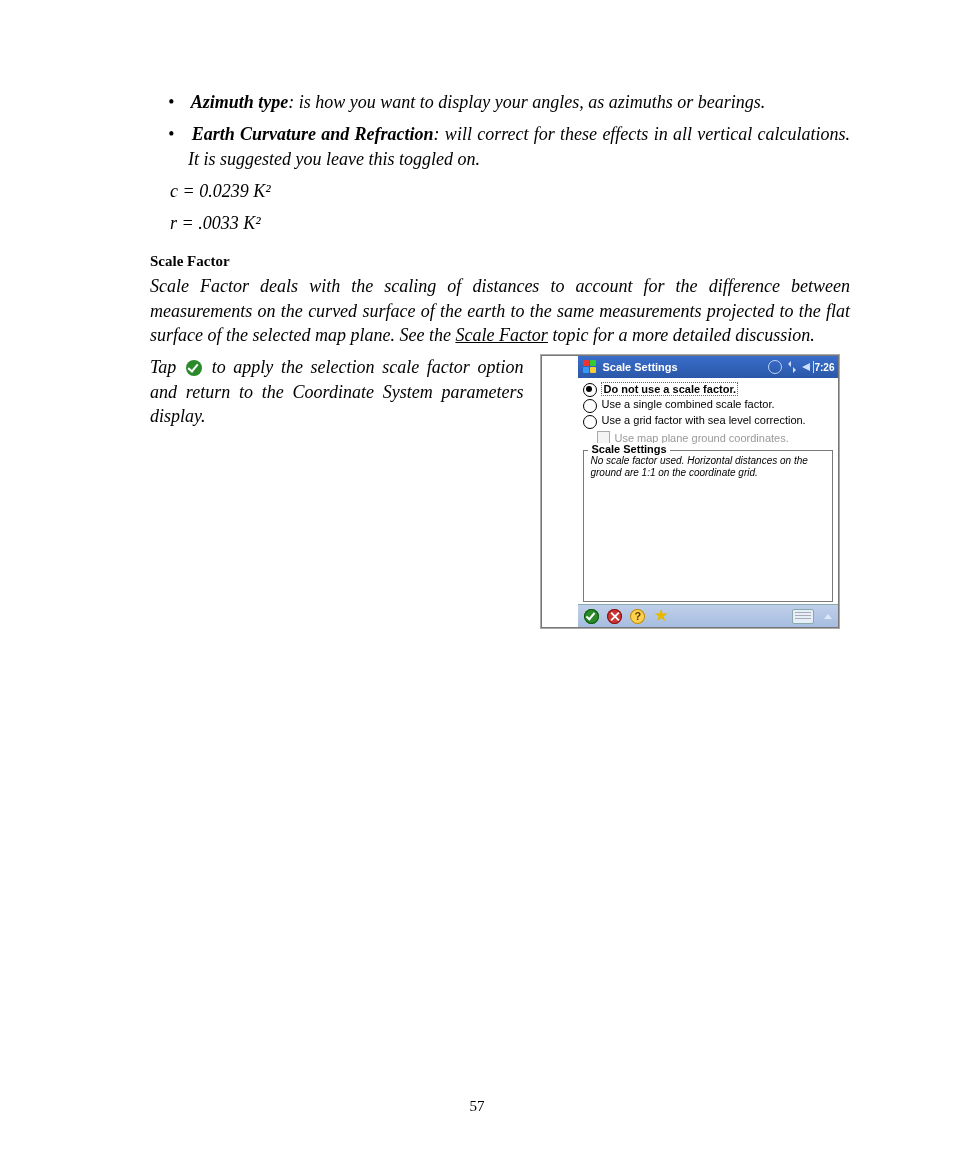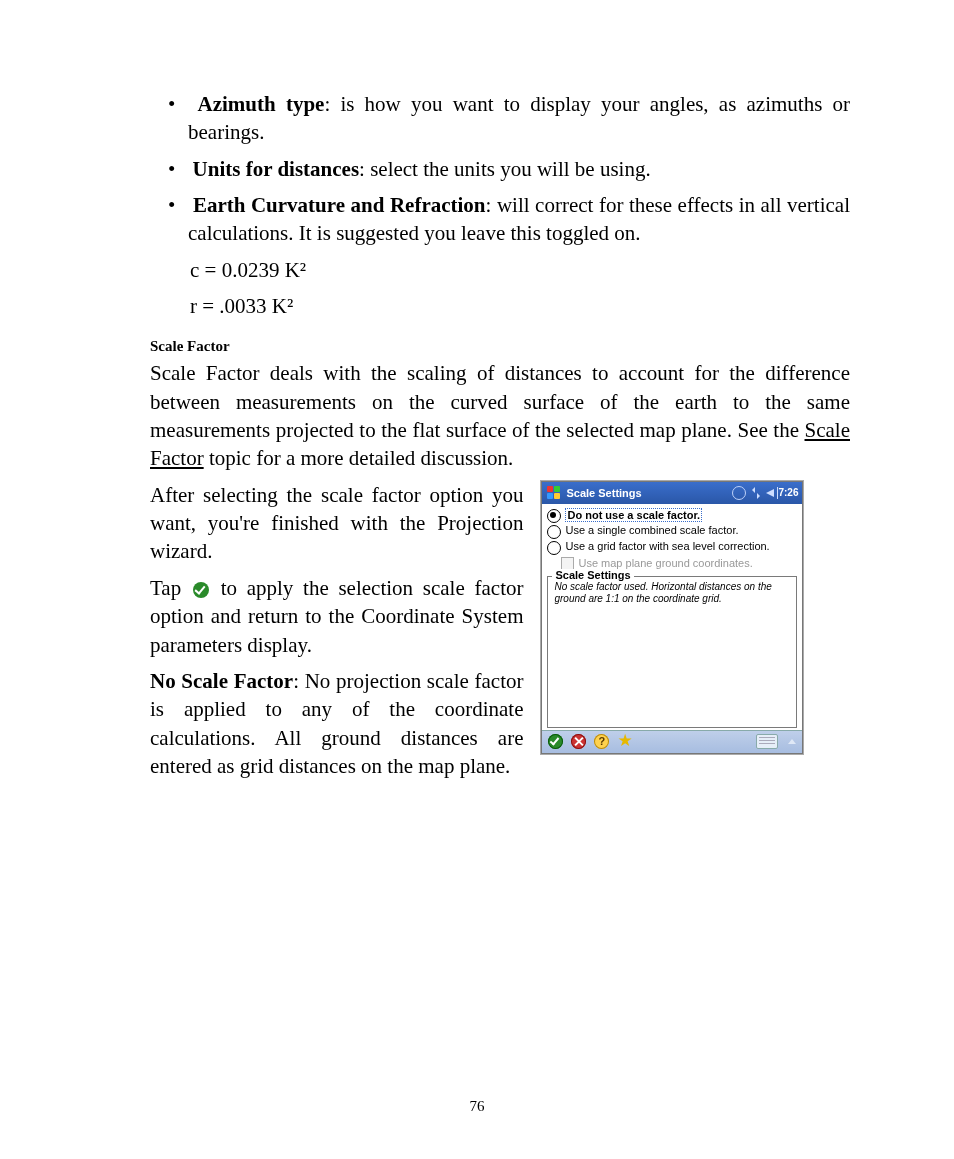--- a/index.html
+++ b/index.html
@@ -12,24 +12,25 @@
     color: #000;
     position: relative;
   }
   .content {
     position: absolute;
     left: 150px;
     top: 90px;
     width: 700px;
   }
   .paragraph {
-    font-size: 21px;
+    font-size: 18px;
     line-height: 1.35;
     margin-bottom: 8px;
     text-align: justify;
+    font-style: italic;
   }
   .bold { font-weight: bold; }
   .indent-bullet {
     margin-left: 38px;
     text-indent: -20px;
   }
   .bullet-dot:before {
     content: "•";
     padding-right: 12px;
   }
@@ -50,21 +51,21 @@
     display: flex;
     align-items: flex-start;
     gap: 18px;
   }
   .two-col .left {
     flex: 1.15;
   }
   .two-col .right {
     flex: 0.95;
   }
-  .sub-indent { margin-left: 40px; }
+  .sub-indent { margin-left: 20px; }
   .ok-icon {
     display: inline-block;
     width: 16px; height: 16px;
     border-radius: 50%;
     background: #2a8a2a;
     position: relative;
     vertical-align: -3px;
     margin: 0 2px;
   }
   .ok-icon:after {
@@ -79,20 +80,21 @@
 
   
   .device {
     width: 260px;
     border: 1px solid #777;
     background: #fff;
     font-family: Tahoma, Verdana, Arial, sans-serif;
     font-size: 11px;
     color: #000;
     box-shadow: 0 0 0 1px #aaa;
+    padding-left: 36px;
   }
   .titlebar {
     height: 22px;
     background: linear-gradient(#3a6ecb, #2a57a8);
     display: flex;
     align-items: center;
     padding: 0 4px;
     color: #fff;
     font-weight: bold;
     gap: 4px;
@@ -191,49 +193,42 @@
 </style>
 </head>
 <body>
 
 <div class="content">
 
   <div class="paragraph indent-bullet bullet-dot">
     <span class="bold">Azimuth type</span><span>: is how you want to display your angles, as azimuths or bearings.</span>
   </div>
 
-  <div class="paragraph indent-bullet bullet-dot">
-    <span class="bold">Units for distances</span><span>: select the units you will be using.</span>
-  </div>
 
   <div class="paragraph indent-bullet bullet-dot">
     <span class="bold">Earth Curvature and Refraction</span><span>: will correct for these effects in all vertical calculations. It is suggested you leave this toggled on.</span>
   </div>
 
 
   <div class="paragraph sub-indent">c = 0.0239 K²</div>
   <div class="paragraph sub-indent">r = .0033 K²</div>
 
   <div class="section-heading">Scale Factor</div>
 
   <div class="paragraph">
     <span>Scale Factor deals with the scaling of distances to account for the difference between measurements on the curved surface of the earth to the same measurements projected to the flat surface of the selected map plane. See the </span><span class="underline-link">Scale Factor</span><span> topic for a more detailed discussion.</span>
   </div>
 
   <div class="two-col">
     <div class="left">
-      <div class="paragraph">After selecting the scale factor option you want, you're finished with the Projection wizard.</div>
 
       <div class="paragraph">
         <span>Tap </span><span class="ok-icon"></span><span> to apply the selection scale factor option and return to the Coordinate System parameters display.</span>
       </div>
 
-      <div class="paragraph">
-        <span class="bold">No Scale Factor</span><span>: No projection scale factor is applied to any of the coordinate calculations. All ground distances are entered as grid distances on the map plane.</span>
-      </div>
     </div>
 
     <div class="right">
       <div class="device">
         <div class="titlebar">
           <span class="flag">
               <span class="r"></span>
               <span class="g"></span>
               <span class="b"></span>
               <span class="y"></span>
@@ -276,13 +271,13 @@
           <span class="spacer"></span>
           <span class="kbd"></span>
           <span class="kbd-arrow"></span>
         </div>
       </div>
     </div>
   </div>
 
 </div>
 
-<div class="page-footer">76</div>
+<div class="page-footer">57</div>
 
 </body></html>

